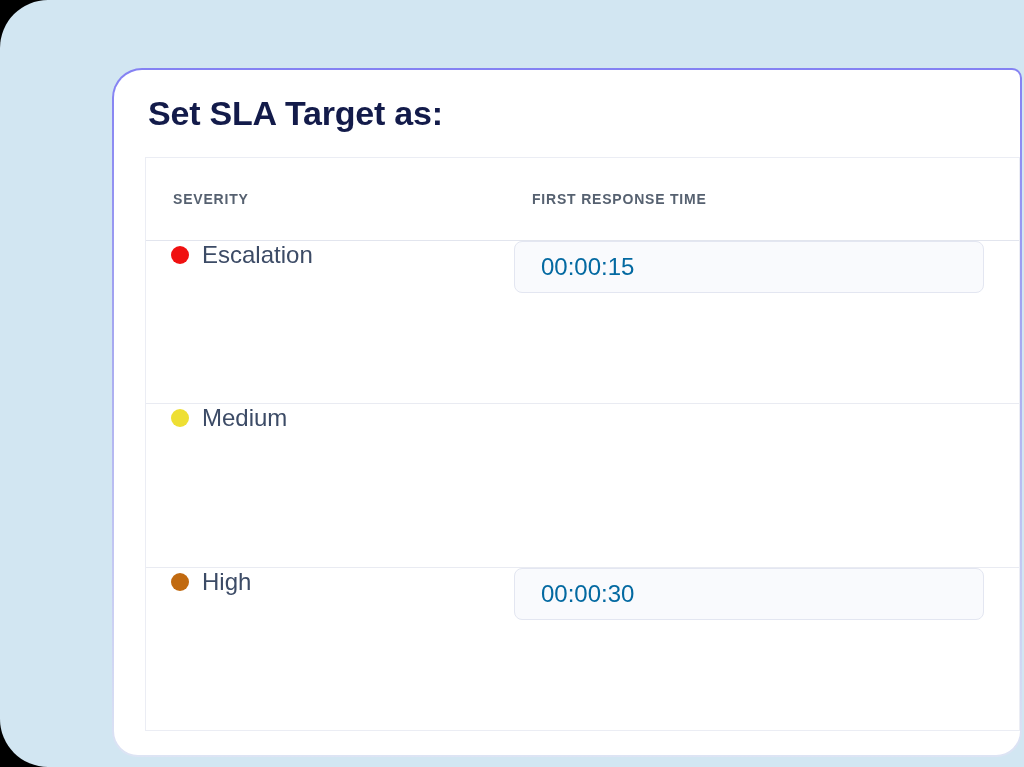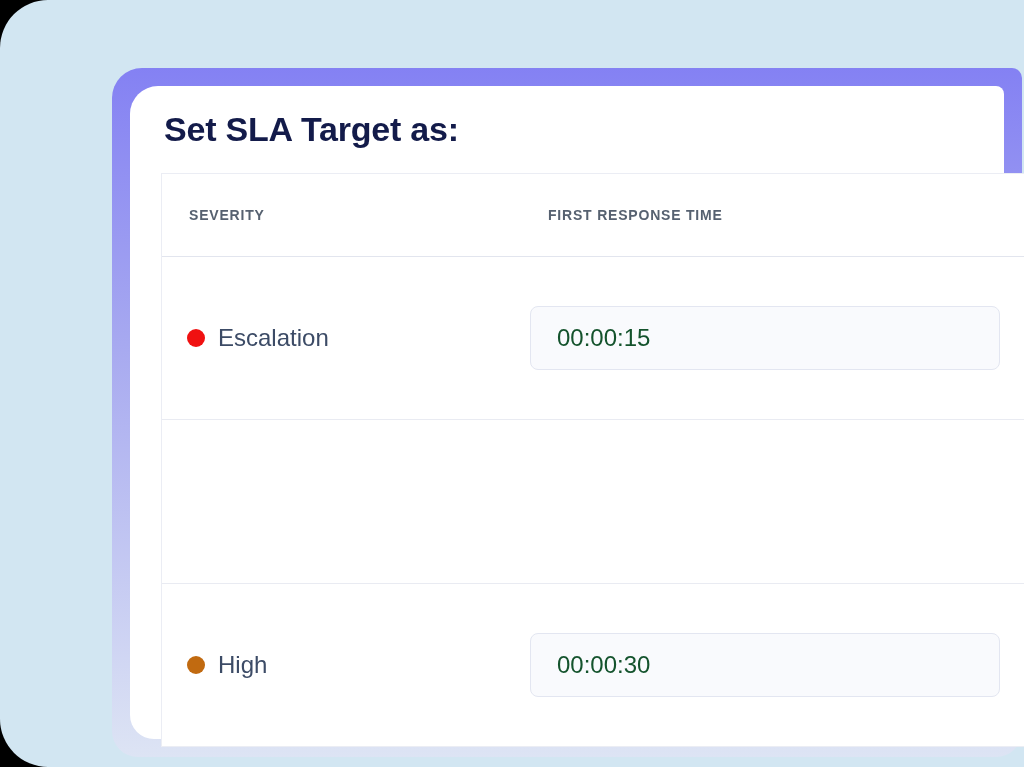--- a/index.html
+++ b/index.html
@@ -13,21 +13,21 @@
     position: absolute;
     left: 0; top: 0;
     width: 1024px; height: 767px;
     background: #d2e6f2;
     border-radius: 48px 0 0 48px;
   }
   .card-outer {
     position: absolute;
     left: 112px; top: 68px;
     width: 910px; height: 689px;
-    padding: 18px;
+    padding: 2px;
     border-radius: 30px 10px 26px 26px;
     background: linear-gradient(180deg, #8481f3 0%, #a7a9f0 40%, #dde4f4 100%);
   }
   .card {
     position: relative;
     width: 100%; height: 100%;
     background: #ffffff;
     border-radius: 28px 8px 24px 24px;
   }
   .card-title {
@@ -59,21 +59,21 @@
     font-weight: bold;
     letter-spacing: 0.8px;
     color: #566170;
     text-transform: uppercase;
   }
   .col-severity { width: 368px; padding-left: 27px; flex: 0 0 368px; }
   .col-time { flex: 1; padding-right: 35px; margin-left: 18px; }
   .table-row {
     flex: 1;
     display: flex;
-    align-items: center;
+    align-items: flex-start;
     border-bottom: 1px solid #e9ebf2;
   }
   .table-row:last-child { border-bottom: none; }
   .severity-cell {
     width: 368px; flex: 0 0 368px;
     padding-left: 25px;
     display: flex;
     align-items: center;
     gap: 13px;
   }
@@ -82,28 +82,28 @@
     border-radius: 50%;
     flex: 0 0 18px;
   }
   .severity-label {
     font-size: 24px;
     color: #3c4b66;
   }
   .time-cell { flex: 1; padding-right: 35px; }
   .time-input {
     width: 100%;
-    height: 64px;
+    height: 52px;
     background: #f9fafd;
     border: 1px solid #e3e6f1;
     border-radius: 8px;
     padding-left: 26px;
     font-family: "Liberation Sans", sans-serif;
     font-size: 24px;
-    color: #14532d;
+    color: #0369a1;
     outline: none;
   }
 </style>
 </head>
 <body>
 
 <div class="screen">
   <div class="card-outer">
     <div class="card">
 
@@ -120,20 +120,24 @@
           <div class="severity-cell">
             <span class="dot" style="background-color: rgb(240, 17, 17);"></span>
             <span class="severity-label">Escalation</span>
           </div>
           <div class="time-cell">
             <input class="time-input" type="text" value="00:00:15" style="">
           </div>
         </div>
 
         <div class="table-row">
+          <div class="severity-cell">
+            <span class="dot" style="background-color: rgb(238, 223, 51);"></span>
+            <span class="severity-label">Medium</span>
+          </div>
         </div>
 
 
         <div class="table-row">
           <div class="severity-cell">
             <span class="dot" style="background-color: rgb(193, 106, 16);"></span>
             <span class="severity-label">High</span>
           </div>
           <div class="time-cell">
             <input class="time-input" type="text" value="00:00:30" style="">

